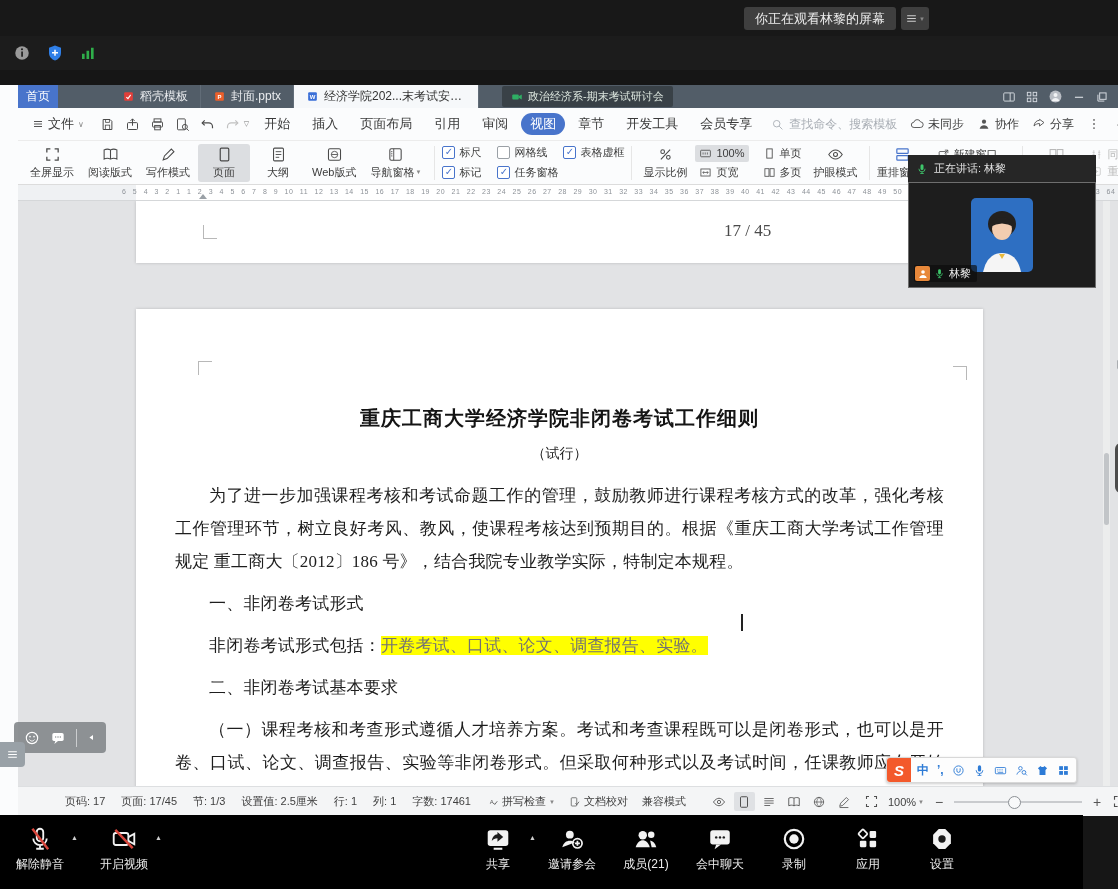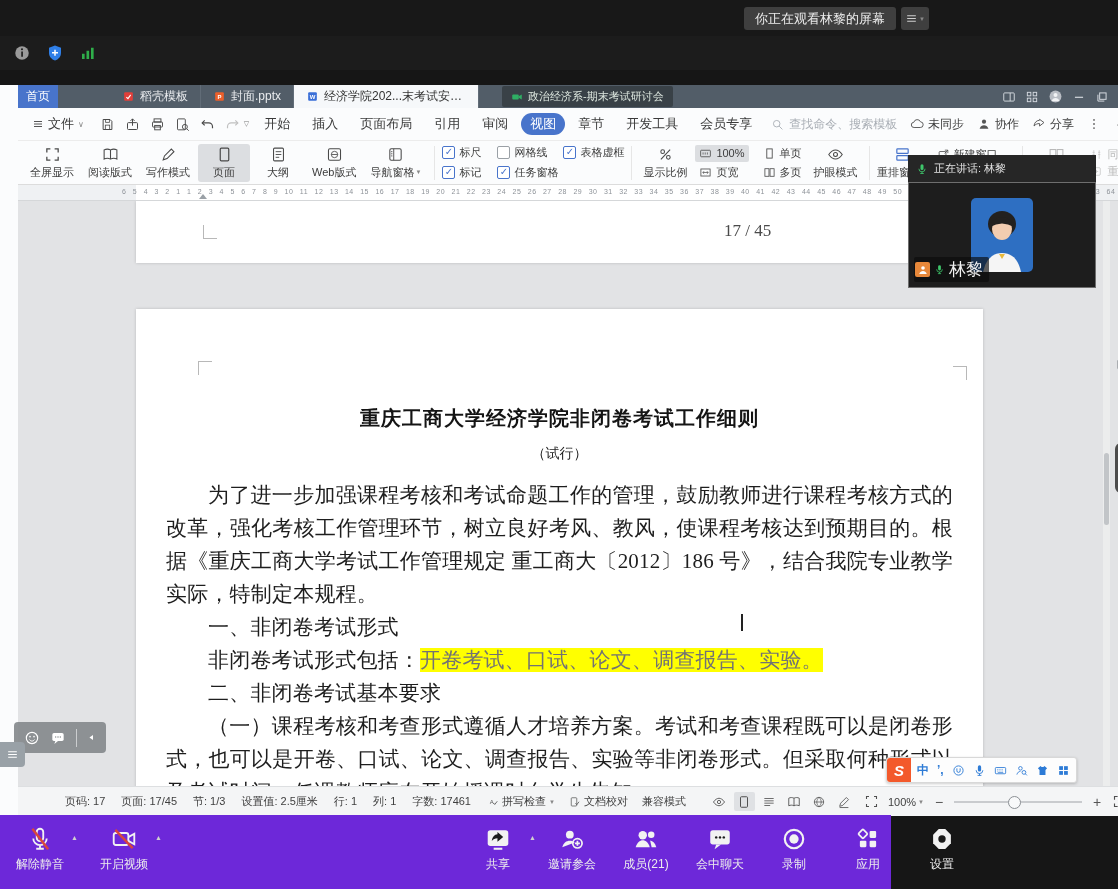--- a/index.html
+++ b/index.html
@@ -91,21 +91,21 @@
   .page1{top:0;height:62px;}
   .page2{top:108px;height:620px;padding:96px 30px 0 30px;box-sizing:border-box;}
   .pg-footer{position:absolute;left:588px;top:20px;font-family:"Liberation Serif",serif;font-size:17px;color:#4a4a4a;}
   .cm{position:absolute;width:13px;height:13px;}
   .cm.tl{left:62px;top:52px;border-left:1px solid #b8b8b8;border-top:1px solid #b8b8b8;}
   .cm.tr{right:16px;top:57px;border-right:1px solid #b8b8b8;border-top:1px solid #b8b8b8;}
   .cm.bl{left:67px;bottom:24px;border-left:1px solid #b8b8b8;border-bottom:1px solid #b8b8b8;}
   .doc-title{font-family:"Liberation Serif",serif;font-size:20px;font-weight:bold;color:#141414;text-align:center;letter-spacing:1px;}
   .doc-sub{font-family:"Liberation Serif",serif;font-size:14px;color:#222;text-align:center;margin-top:13px;}
   .doc-body{margin-top:16px;}
-  .doc-p{margin:0;font-family:"Liberation Serif",serif;font-size:21px;line-height:33px;color:#1e1e1e;text-align:justify;text-indent:2em;letter-spacing:0.2px;}
+  .doc-p{margin:9px;font-family:"Liberation Serif",serif;font-size:17px;line-height:33px;color:#1e1e1e;text-align:justify;text-indent:2em;letter-spacing:0.2px;}
   .doc-p mark{background:#ffff00;color:#737373;}
   .caret{position:absolute;left:605px;top:305px;width:1.5px;height:17px;background:#222;}
 
   
   .side-tools{position:absolute;right:5px;top:12px;display:flex;flex-direction:column;gap:9px;}
   .side-tools .ic{width:15px;height:15px;color:#7c8086;}
   .expander{position:absolute;right:0;top:242px;width:21px;height:50px;background:#4c4c4c;border-radius:6px 0 0 6px;
             display:flex;align-items:center;justify-content:center;gap:2px;color:#dedede;}
   .expander .chv{font-size:12px;}
   .expander .grip{width:3px;height:22px;border-left:1.5px solid #9a9a9a;border-right:1.5px solid #9a9a9a;}
@@ -138,24 +138,24 @@
 
   
   .vo{position:absolute;left:908px;top:155px;width:188px;height:107px;z-index:20;}
   .vo-head{height:27px;background:#262626;display:flex;align-items:center;gap:6px;padding:0 8px;color:#e3e3e3;font-size:11px;box-sizing:border-box;}
   .vo-head .ic{width:12px;height:12px;color:#3ec76b;}
   .vo-body{position:relative;height:106px;background:#1d1d1d;border:1px solid #6e6e6e;box-sizing:border-box;display:flex;align-items:center;justify-content:center;}
   .portrait{width:62px;height:74px;}
   .vo-tag{position:absolute;left:5px;bottom:5px;display:flex;align-items:center;gap:4px;background:rgba(10,10,10,.65);padding:1px 6px 1px 1px;border-radius:2px;}
   .vo-tag .pbox{width:15px;height:15px;background:#e8883a;border-radius:2px;padding:1.5px;box-sizing:border-box;color:#fff;}
   .vo-tag .ic{width:11px;height:11px;color:#3ec76b;}
-  .vo-name{color:#f0f0f0;font-size:17px;}
-
-  
-  .meetbar{position:absolute;left:0;top:815px;width:891px;height:74px;background:#6d28d9;}
+  .vo-name{color:#f0f0f0;font-size:11px;}
+
+  
+  .meetbar{position:absolute;left:0;top:815px;width:1083px;height:74px;background:#000000;}
   .mt-left{position:absolute;left:10px;top:9px;display:flex;gap:24px;}
   .mt-center{position:absolute;left:468px;top:9px;display:flex;gap:14px;}
   .mt-btn{position:relative;display:flex;flex-direction:column;align-items:center;gap:4px;min-width:52px;padding:2px 4px;}
   .mt-ic{width:26px;height:26px;color:#f2f2f2;}
   .mt-label{font-size:12px;color:#ededed;white-space:nowrap;}
   .mt-caret{position:absolute;right:-8px;top:10px;font-size:7px;color:#cfcfcf;}
 
   
   .float-pill{position:absolute;left:14px;top:722px;height:31px;display:flex;align-items:center;gap:10px;padding:0 10px;
               background:rgba(134,138,141,.92);border-radius:4px;color:#fff;}

